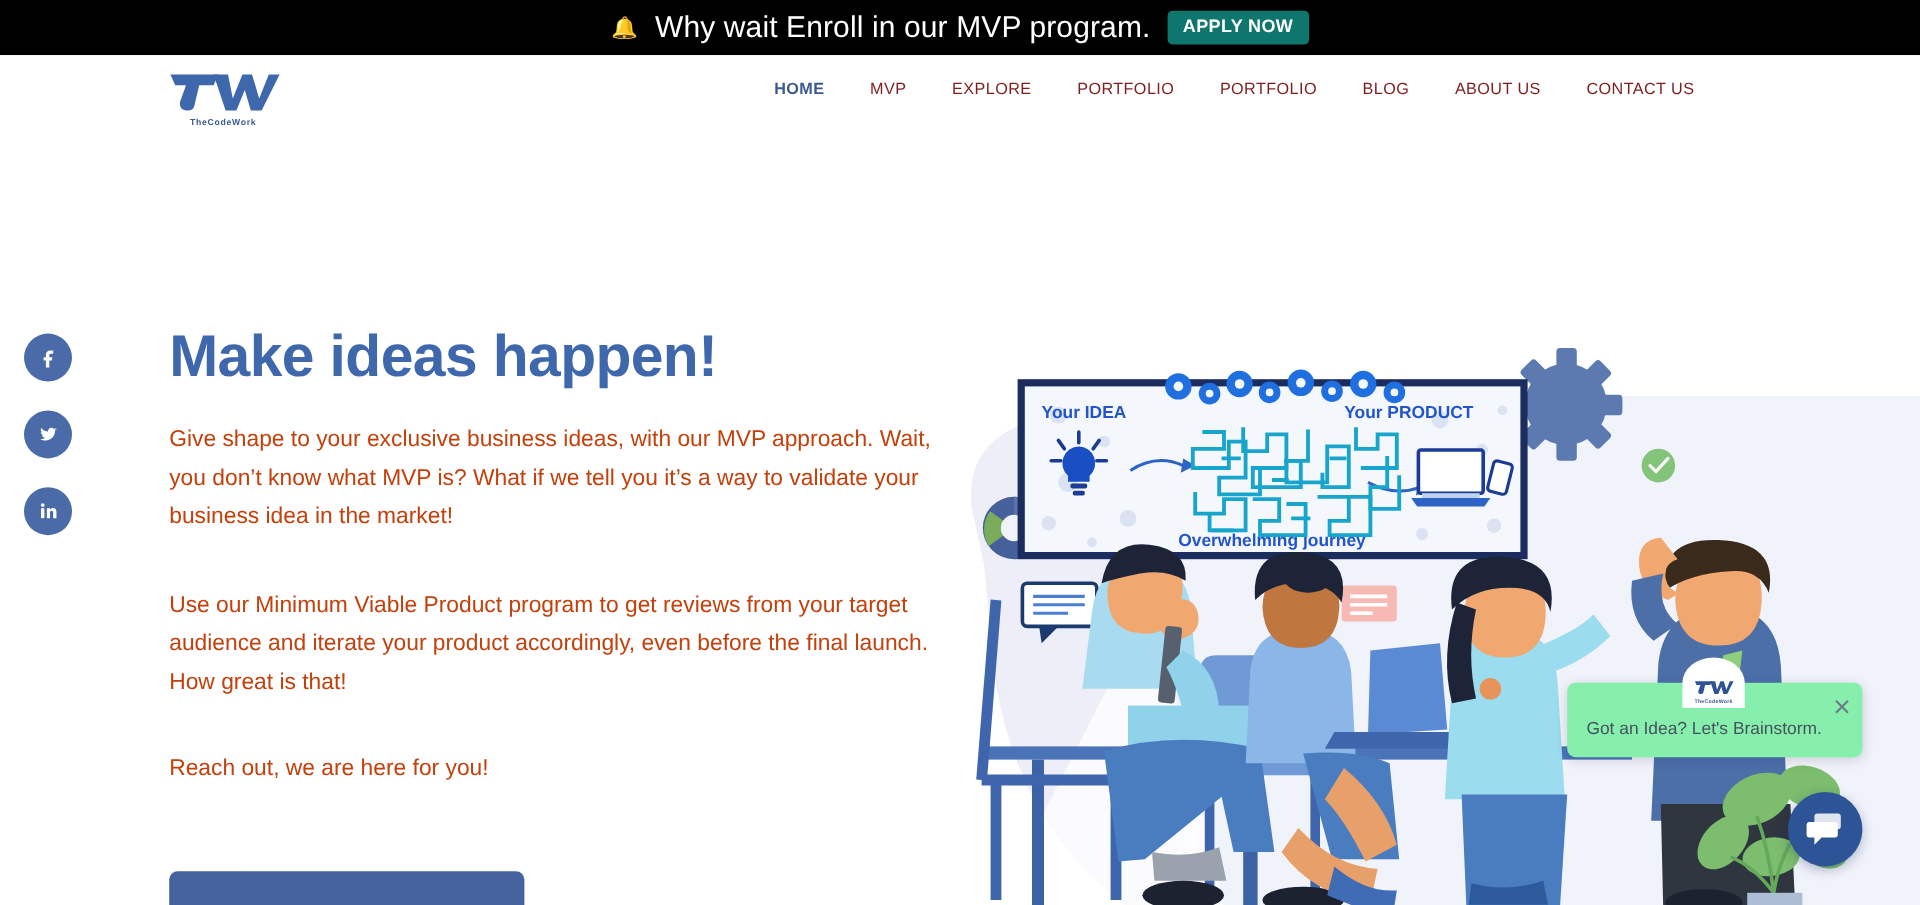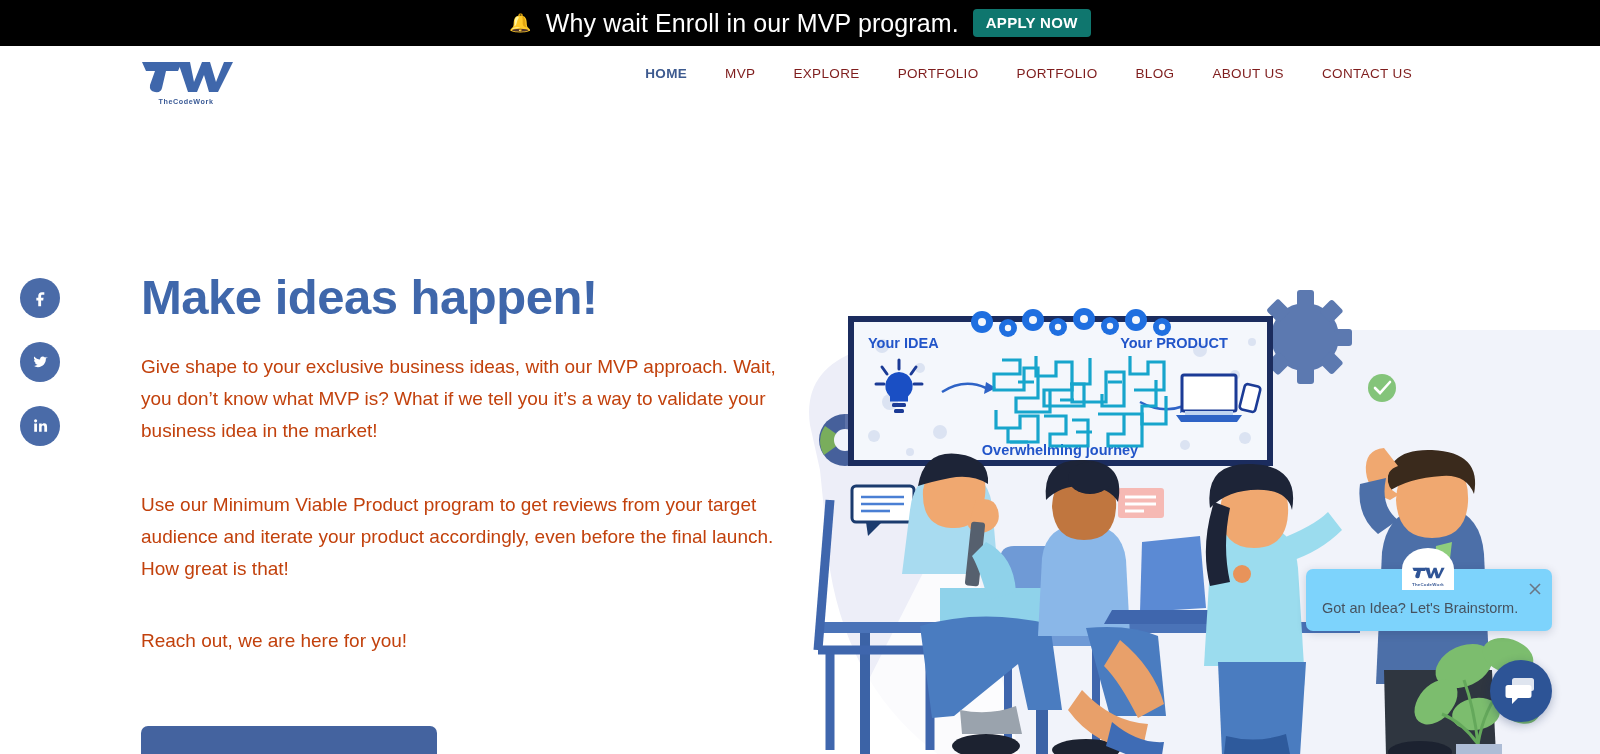--- a/index.html
+++ b/index.html
@@ -119,21 +119,21 @@
     position: absolute; left: 790px; top: 170px;
     width: 810px; height: 586px;
     overflow: hidden;
   }
   .art-svg { position: absolute; inset: 0; }
 
   
   .chat-tooltip {
     position: absolute; left: 1306px; top: 569px;
     width: 246px; height: 62px;
-    background: #7dd3fc;
+    background: #86efac;
     border-radius: 7px;
     box-shadow: 0 2px 10px rgba(30,40,70,.18);
     z-index: 40;
   }
   .chat-tooltip-text {
     position: absolute; left: 16px; top: 31px;
     font-size: 14.5px; color: #46525f;
     white-space: nowrap;
   }
   .chat-close {

